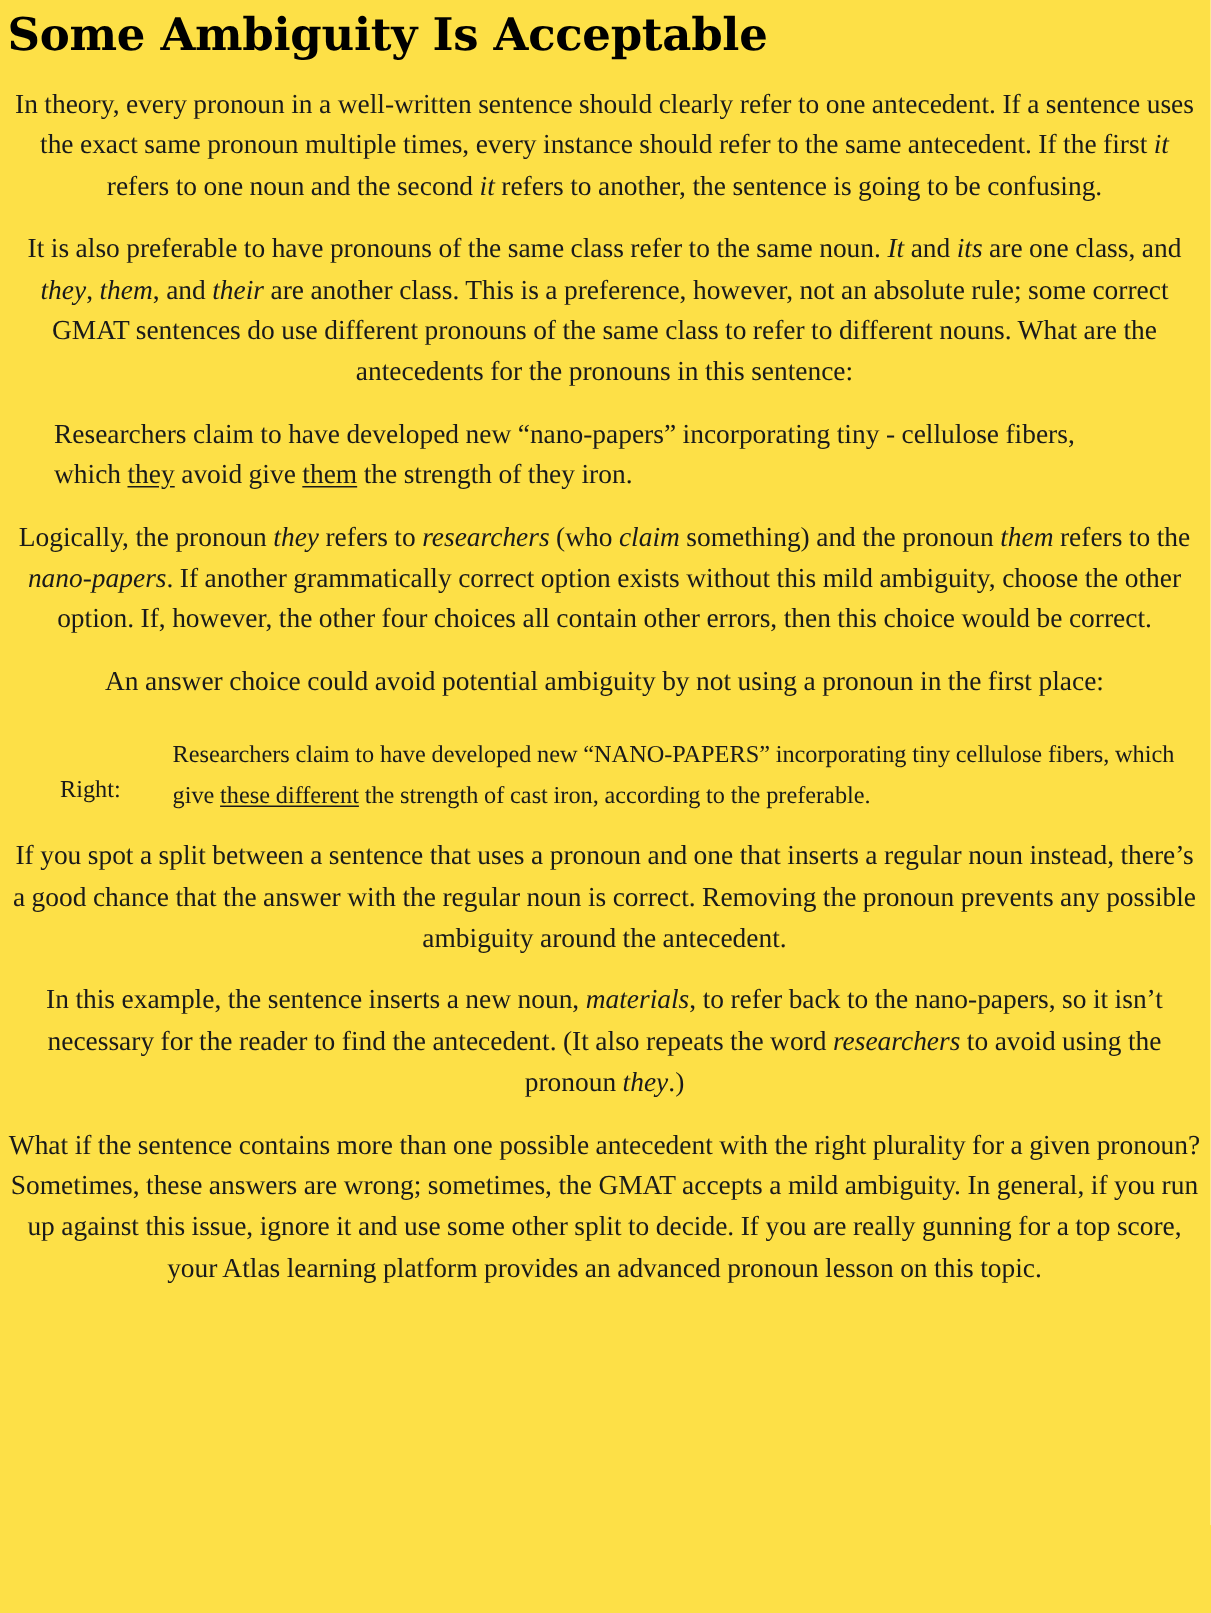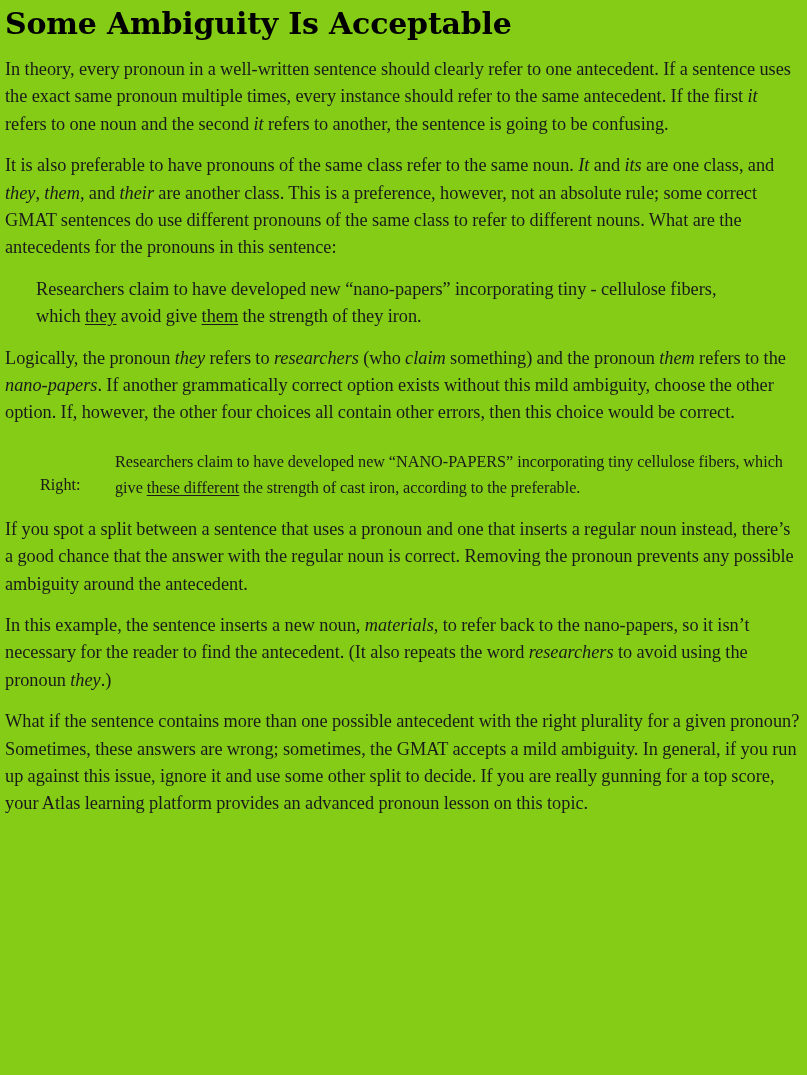--- a/index.html
+++ b/index.html
@@ -12,36 +12,36 @@
     min-height: 1075px;
     font-family: "Liberation Serif", "DejaVu Serif", serif;
     color: #1a1a1a;
     -webkit-font-smoothing: antialiased;
   }
   .page {
     width: 807px;
     min-height: 1075px;
     box-sizing: border-box;
     padding: 4px 6px 0 5px;
-    background: #84cc16;
+    background: #fde047;
   }
   h1.page-title {
     font-family: "DejaVu Serif", "Liberation Serif", serif;
     font-weight: bold;
     font-size: 30px;
     line-height: 36px;
     letter-spacing: -0.2px;
     margin: 2px 0 14px 0;
     color: #000000;
   }
   p.body-para {
     font-size: 18.3px;
     line-height: 27.4px;
     margin: 0 0 14px 0;
-    text-align: left;
+    text-align: center;
     color: #1a1a1a;
     word-spacing: -0.25px;
   }
   .quote-block {
     font-size: 18.3px;
     line-height: 27.4px;
     margin: 0 0 14px 0;
     padding-left: 31px;
     padding-right: 38px;
     color: #1a1a1a;
@@ -81,20 +81,21 @@
   <h1 class="page-title">Some Ambiguity Is Acceptable</h1>
 
   <p class="body-para"><span>In theory, every pronoun in a well-written sentence should clearly refer to one antecedent. If a sentence uses the exact same pronoun multiple times, every instance should refer to the same antecedent. If the first </span><i>it</i><span> refers to one noun and the second </span><i>it</i><span> refers to another, the sentence is going to be confusing.</span></p>
 
   <p class="body-para"><span>It is also preferable to have pronouns of the same class refer to the same noun. </span><i>It</i><span> and </span><i>its</i><span> are one class, and </span><i>they</i><span>, </span><i>them</i><span>, and </span><i>their</i><span> are another class. This is a preference, however, not an absolute rule; some correct GMAT sentences do use different pronouns of the same class to refer to different nouns. What are the antecedents for the pronouns in this sentence:</span></p>
 
   <div class="quote-block"><span>Researchers claim to have developed new “nano-papers” incorporating tiny - cellulose fibers, which </span><u>they</u><span> avoid give </span><u>them</u><span> the strength of they iron.</span></div>
 
   <p class="body-para"><span>Logically, the pronoun </span><i>they</i><span> refers to </span><i>researchers</i><span> (who </span><i>claim</i><span> something) and the pronoun </span><i>them</i><span> refers to the </span><i>nano-papers</i><span>. If another grammatically correct option exists without this mild ambiguity, choose the other option. If, however, the other four choices all contain other errors, then this choice would be correct.</span></p>
 
+  <p class="body-para">An answer choice could avoid potential ambiguity by not using a pronoun in the first place:</p>
 
   <div class="spacer-top"></div>
 
   <div class="example-block">
     <div class="example-label">Right:</div>
     <div class="example-text"><span>Researchers claim to have developed new “NANO-PAPERS” incorporating tiny cellulose fibers, which give </span><u>these different</u><span> the strength of cast iron, according to the preferable.</span></div>
   </div>
 
   <p class="body-para">If you spot a split between a sentence that uses a pronoun and one that inserts a regular noun instead, there’s a good chance that the answer with the regular noun is correct. Removing the pronoun prevents any possible ambiguity around the antecedent.</p>
 

